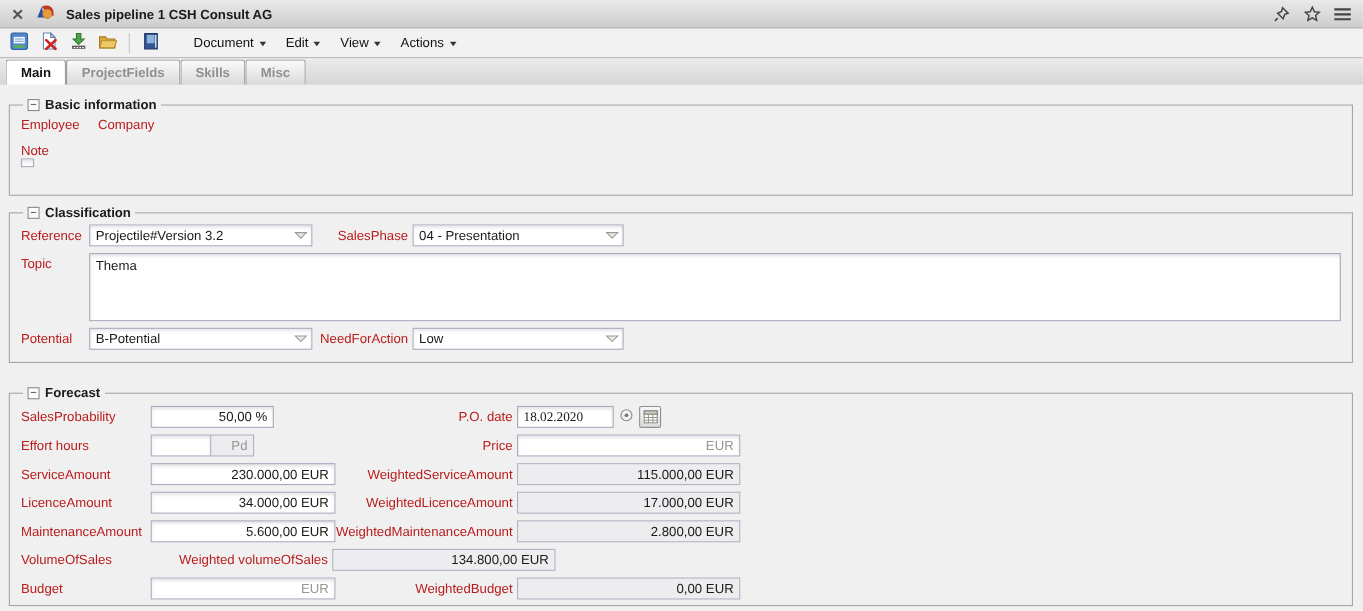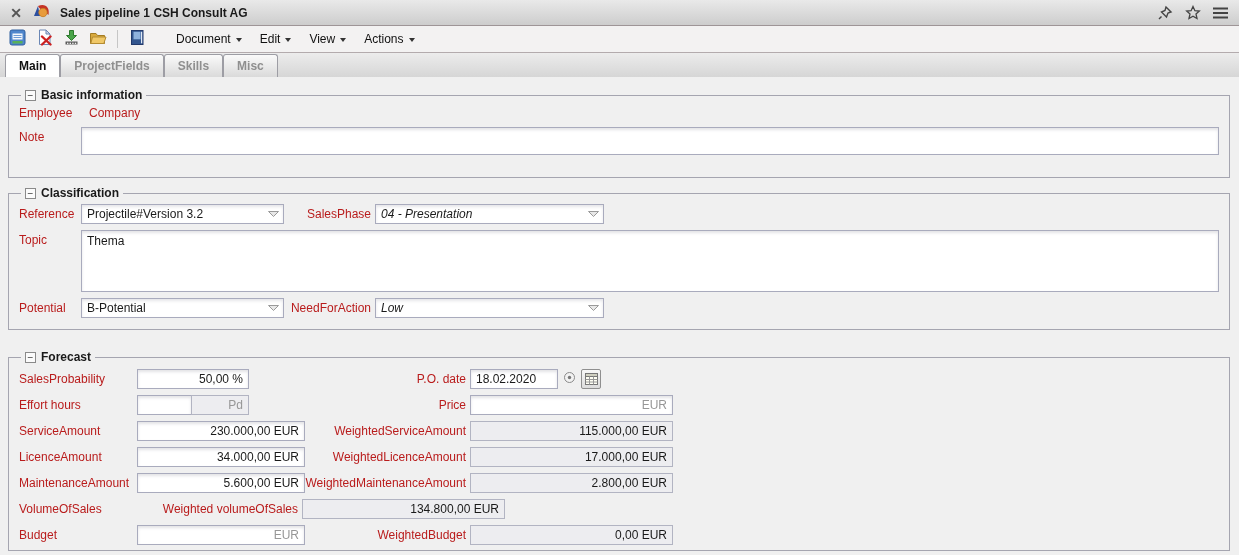--- a/index.html
+++ b/index.html
@@ -55,27 +55,27 @@
   .blue { color:#1535cd; }
 
   .combo { height:20px; display:flex; align-items:center; padding:0 3px 0 5px; gap:4px;
     box-shadow:inset 0 2px 3px rgba(80,80,100,0.14); }
   .combo .val { flex:1; white-space:nowrap; overflow:hidden; }
   .combo svg { flex:none; display:block; }
 
   .txtarea { box-shadow:inset 0 2px 3px rgba(80,80,100,0.16); padding:3px 5px; flex:1; }
   .h28 { height:28px; } .h62 { height:62px; }
 
-  .w203{width:203px;flex:none;} .w201{width:229px;flex:none;font-style:italic;} .w199{width:199px;flex:none;}
+  .w203{width:203px;flex:none;} .w201{width:192px;flex:none;} .w199{width:199px;flex:none;}
   .w168{width:168px;flex:none;} .w161{width:161px;flex:none;} .w112{width:112px;flex:none;}
   .w88{width:88px;flex:none;} .w87{width:87px;flex:none;} .w56{width:56px;flex:none;}
-  .w55{width:55px;flex:none;} .w58{width:58px;flex:none;margin-left:-1px;} .w203b{width:203px;flex:none;}
+  .w55{width:55px;flex:none;} .w58{width:40px;flex:none;margin-left:-1px;} .w203b{width:203px;flex:none;}
   .ml8{margin-left:8px;} .mr4{margin-right:4px;}
   .slot-a { width:168px; flex:none; display:flex; }
-  .date-group { display:flex; align-items:center; gap:5px; }
+  .date-group { display:flex; align-items:center; gap:5px;font-family:Liberation Serif, serif; }
   .cal-btn { width:20px; height:20px; border:1px solid #8f8f8f; border-radius:2px;
     background:linear-gradient(#f7f7f7,#dcdcdc); display:flex; align-items:center; justify-content:center; }
 </style>
 </head>
 <body>
 
 <div class="window">
 
   <div class="titlebar">
     <span class="close-x">✕</span>
@@ -190,21 +190,21 @@
 
   <fieldset id="fs-basic">
     <legend>
       <span class="collapse-box">−</span>
       <span>Basic information</span>
     </legend>
     <div class="row" style="margin-top:4px;">
       <span class="lbl lbl-a">Employee</span>
       <span class="lbl w56 ml8">Company</span>
     </div>
-    <div class="row" style="margin-top:7px; align-items:flex-start;">
+    <div class="row" style="margin-top:7px; align-items:flex-start;flex-direction:column;">
       <span class="lbl lbl-a" style="margin-top:3px;">Note</span>
       <span class="txtarea h28"></span>
     </div>
   </fieldset>
 
   <fieldset id="fs-class">
     <legend>
       <span class="collapse-box">−</span>
       <span>Classification</span>
     </legend>

